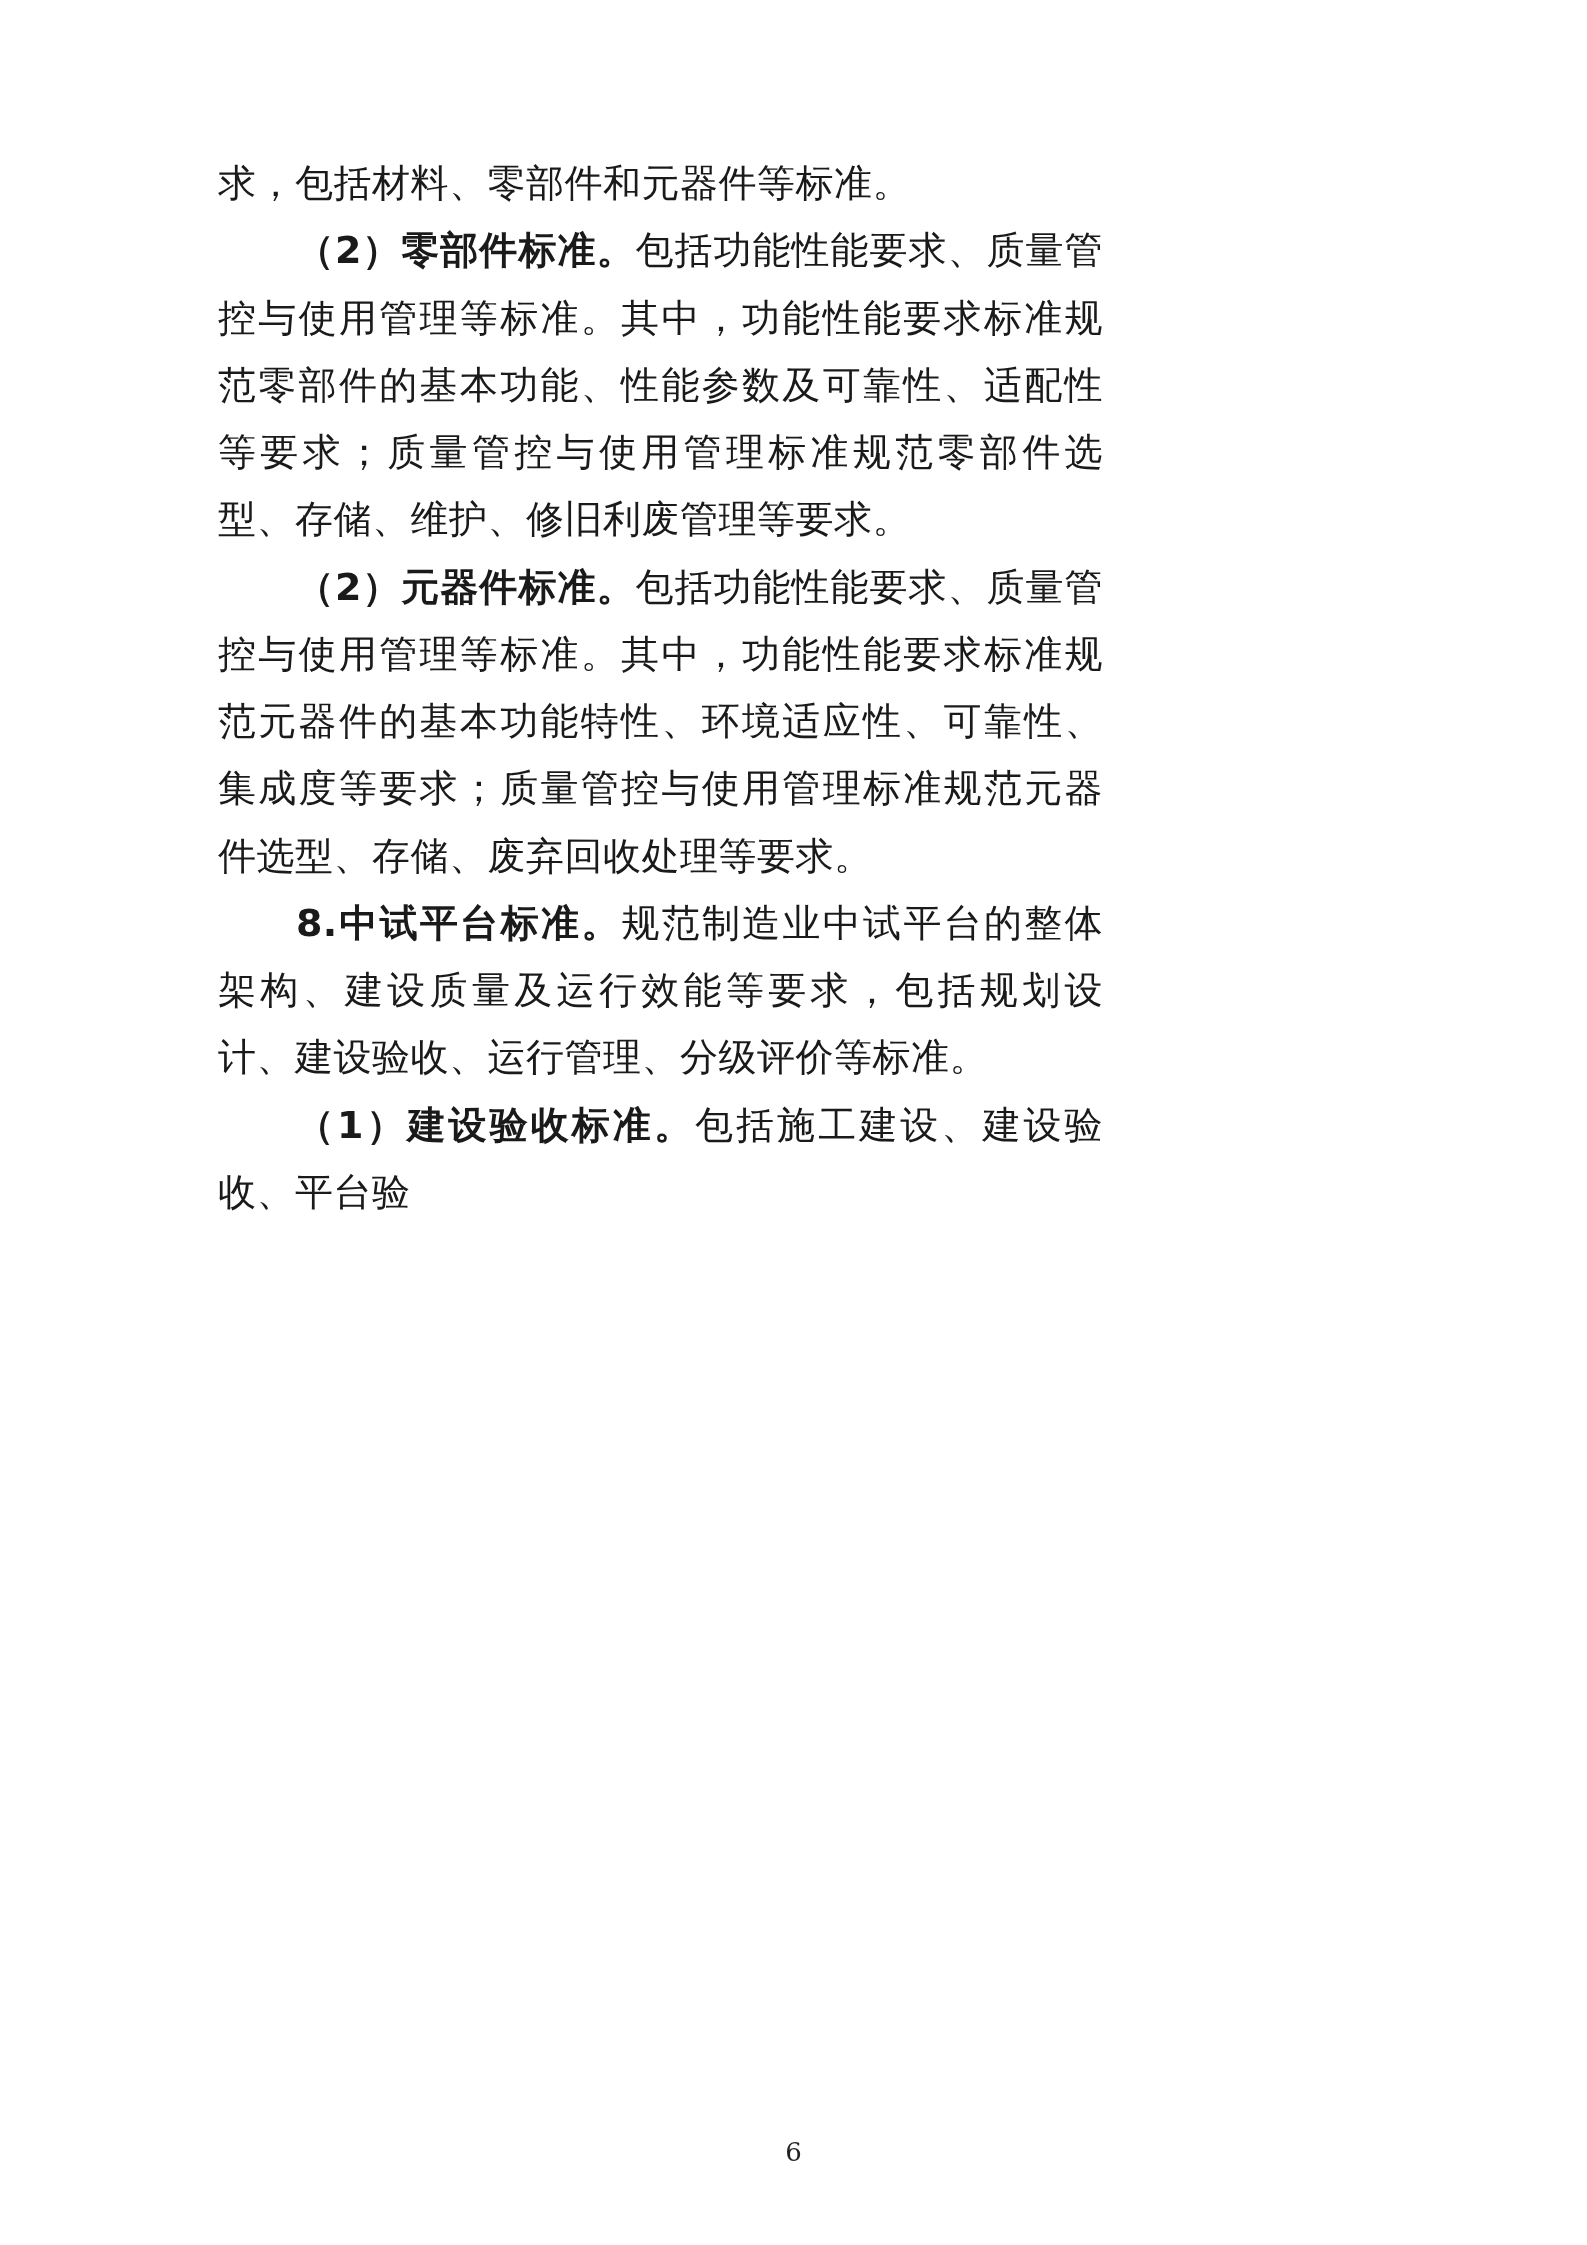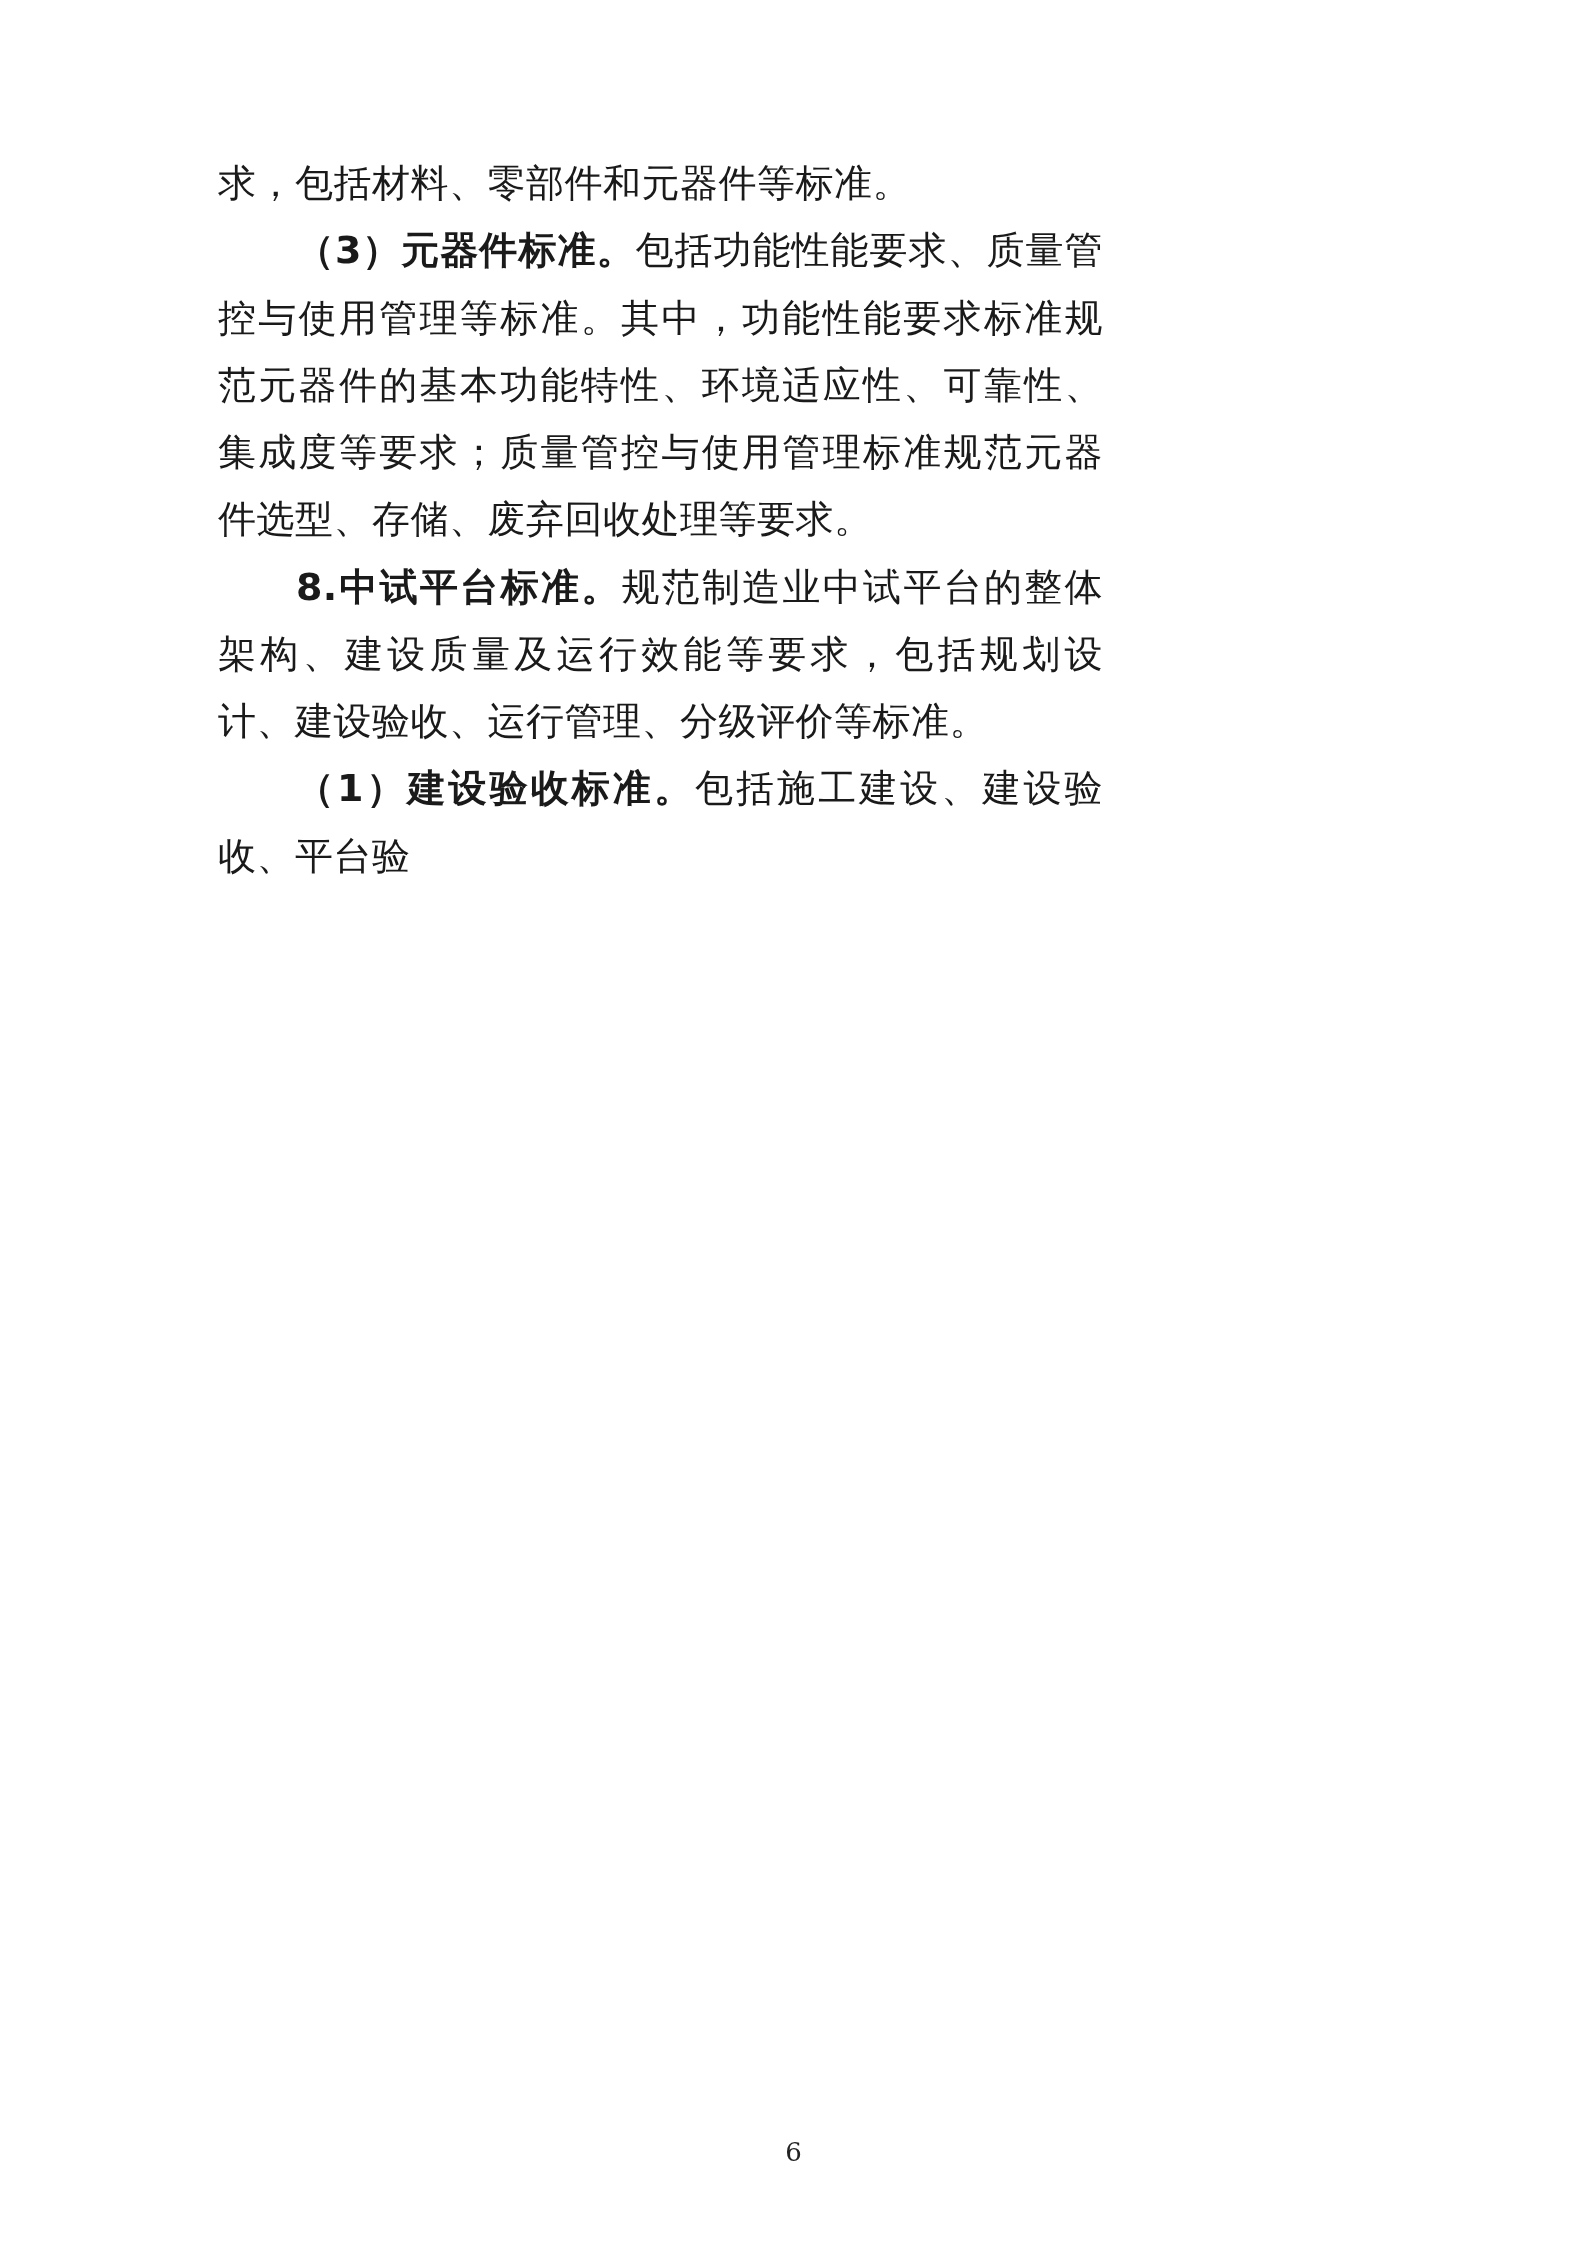--- a/index.html
+++ b/index.html
@@ -56,23 +56,26 @@
 <body>
 
 <div class="page">
   <div class="doc-body">
 
     <p class="para">
       <span>求，包括材料、零部件和元器件等标准。</span>
     </p>
 
 
+    <p class="para indent">
+      <span class="bold">（2）零部件标准。</span><span>包括功能性能要求、质量管控与使用管理等标准。其中，功能性能要求标准规范零部件的基本功能、性能参数及可靠性、适配性等要求；质量管控与使用管理标准规范零部件选型、存储、维护、修旧利废管理等要求。</span>
+    </p>
 
     <p class="para indent">
-      <span class="bold">（3）元器件标准。</span><span>包括功能性能要求、质量管控与使用管理等标准。其中，功能性能要求标准规范元器件的基本功能特性、环境适应性、可靠性、集成度等要求；质量管控与使用管理标准规范元器件选型、存储、废弃回收处理等要求。</span>
+      <span class="bold">（2）元器件标准。</span><span>包括功能性能要求、质量管控与使用管理等标准。其中，功能性能要求标准规范元器件的基本功能特性、环境适应性、可靠性、集成度等要求；质量管控与使用管理标准规范元器件选型、存储、废弃回收处理等要求。</span>
     </p>
 
     <p class="para indent">
       <span class="bold">8.中试平台标准。</span><span>规范制造业中试平台的整体架构、建设质量及运行效能等要求，包括规划设计、建设验收、运行管理、分级评价等标准。</span>
     </p>
 
 
     <p class="para indent">
       <span class="bold">（1）建设验收标准。</span><span>包括施工建设、建设验收、平台验</span>
     </p>

